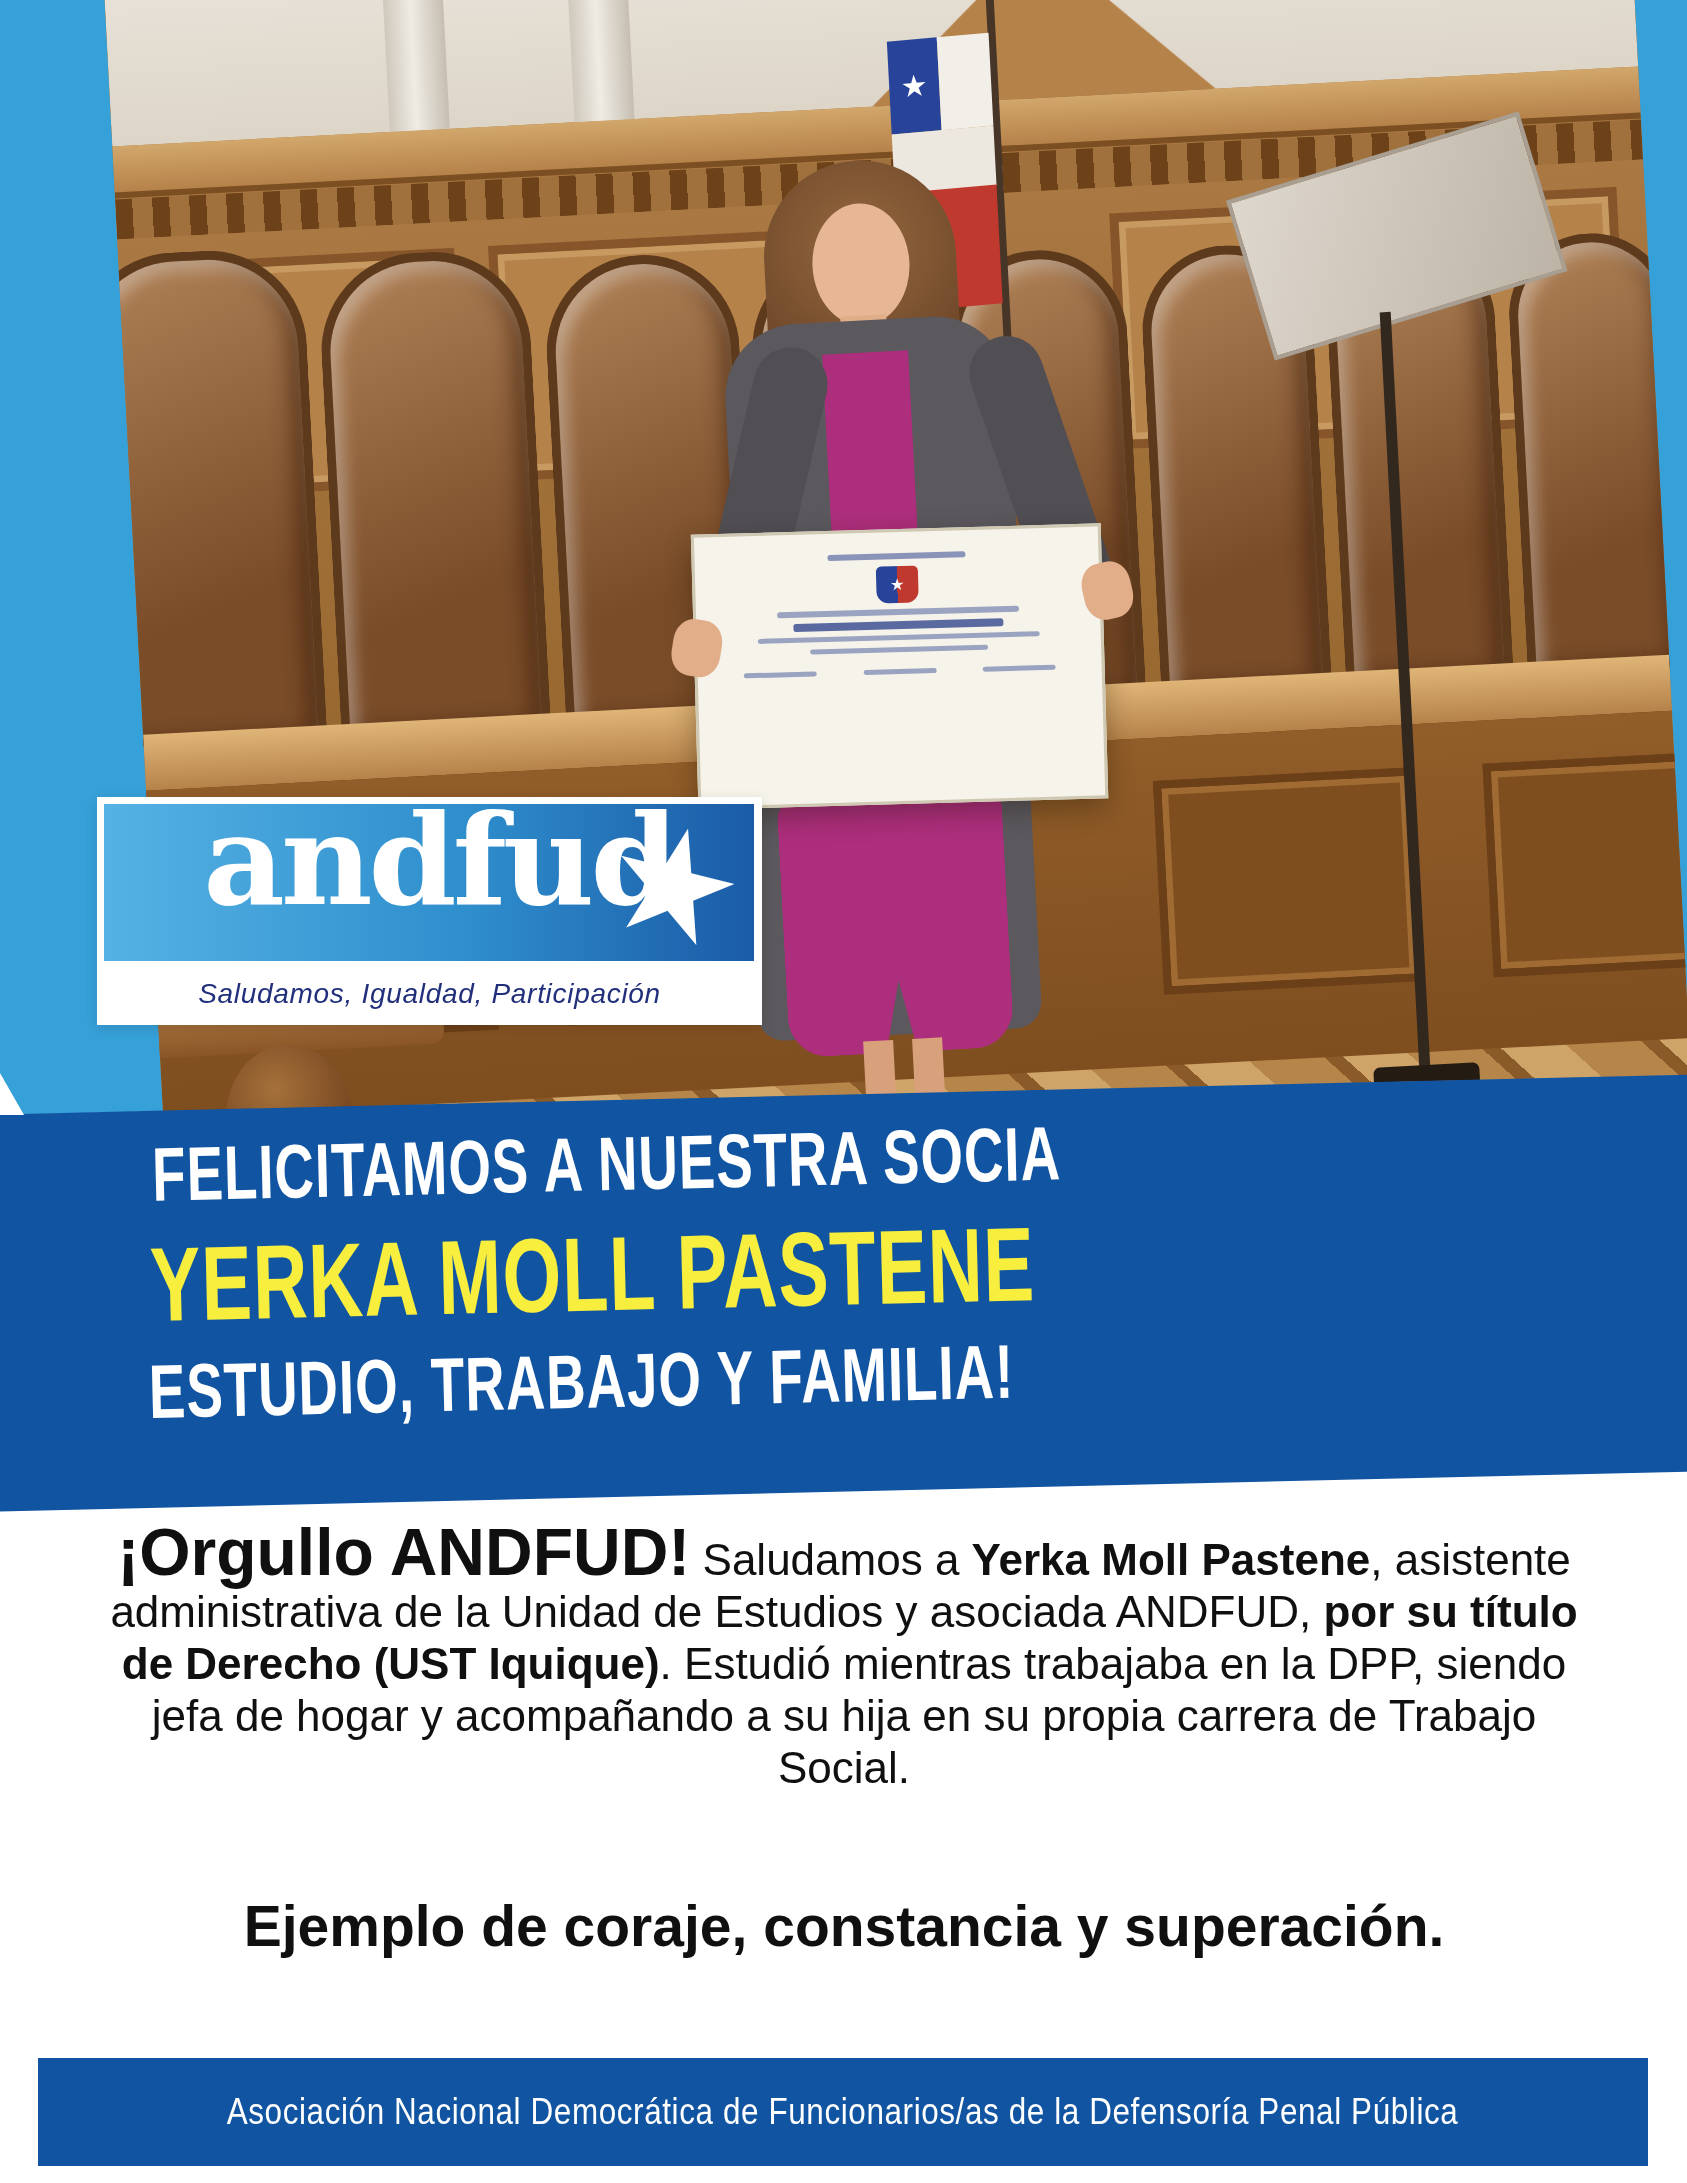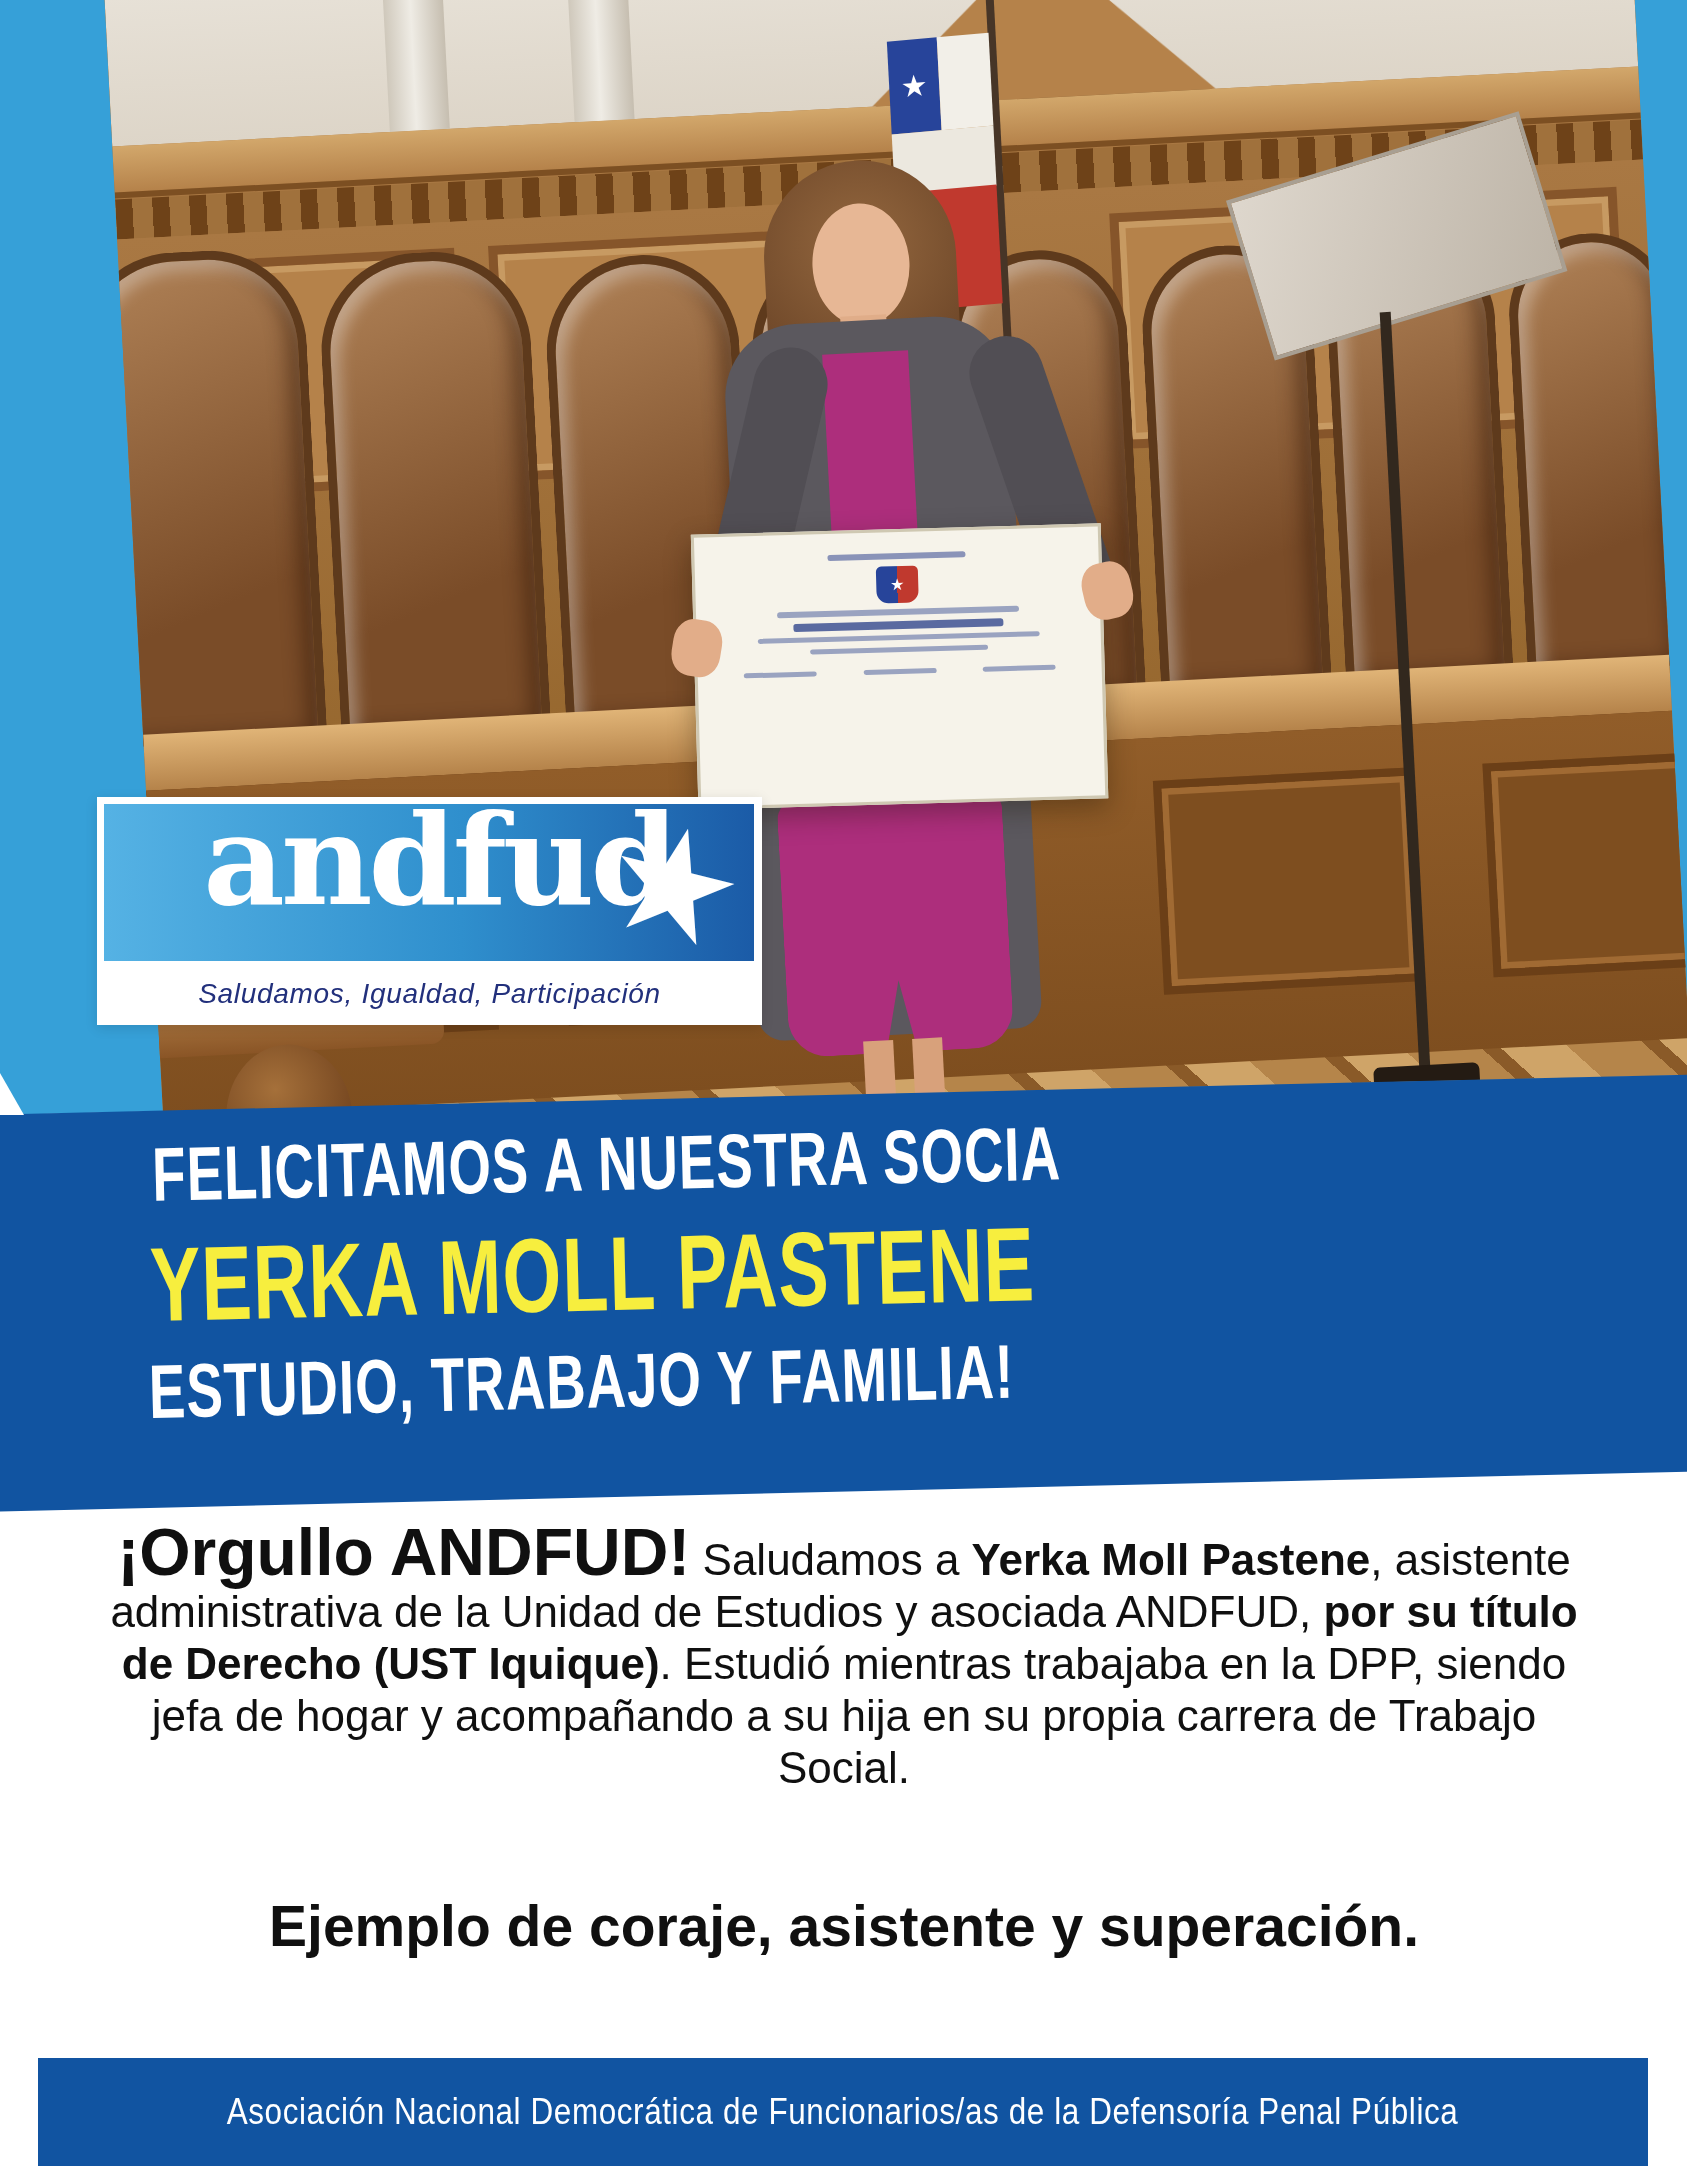--- a/index.html
+++ b/index.html
@@ -247,21 +247,21 @@
     <div class="b2 b-line">
       <span class="b-scale">YERKA MOLL PASTENE</span>
     </div>
     <div class="b3 b-line">
       <span class="b-scale">ESTUDIO, TRABAJO Y FAMILIA!</span>
     </div>
   </div>
 
   <div class="article">
     <p style="margin:0"><span class="intro">¡Orgullo ANDFUD!</span><span> Saludamos a </span><span class="bold">Yerka Moll Pastene</span><span>, asistente administrativa de la Unidad de Estudios y asociada ANDFUD, </span><span class="bold">por su título de Derecho (UST Iquique)</span><span>. Estudió mientras trabajaba en la DPP, siendo jefa de hogar y acompañando a su hija en su propia carrera de Trabajo Social.</span></p>
-    <div class="highlight">Ejemplo de coraje, asistente y superación.</div>
+    <div class="highlight">Ejemplo de coraje, constancia y superación.</div>
   </div>
 
   <div class="footer-bar">
     <div class="footer-text">Asociación Nacional Democrática de Funcionarios/as de la Defensoría Penal Pública</div>
   </div>
 
 </div>
 
 
 </body></html>

